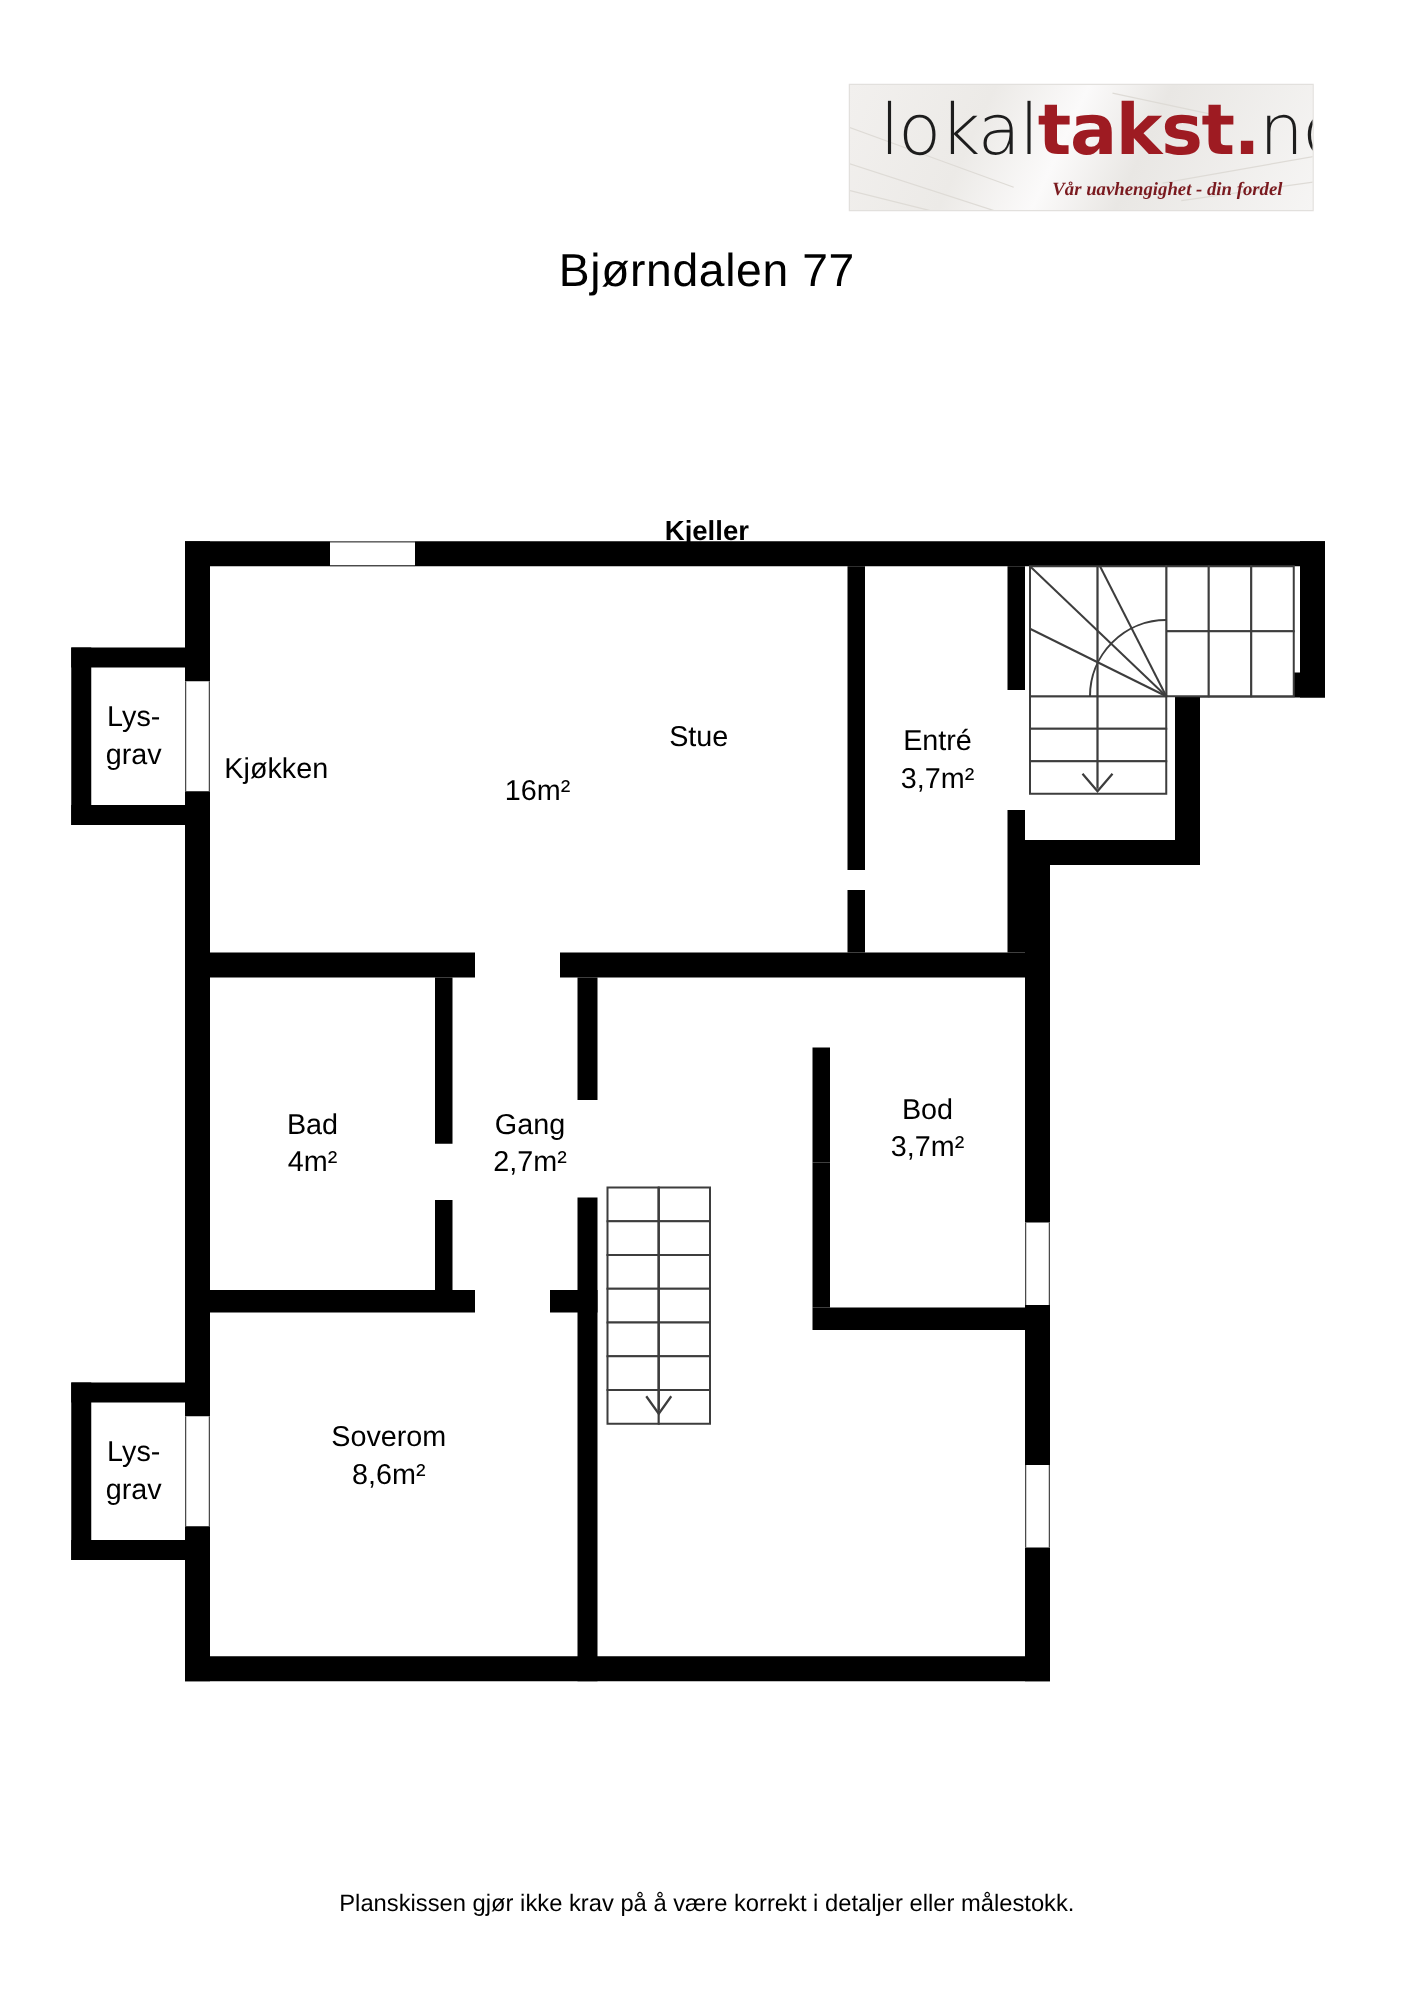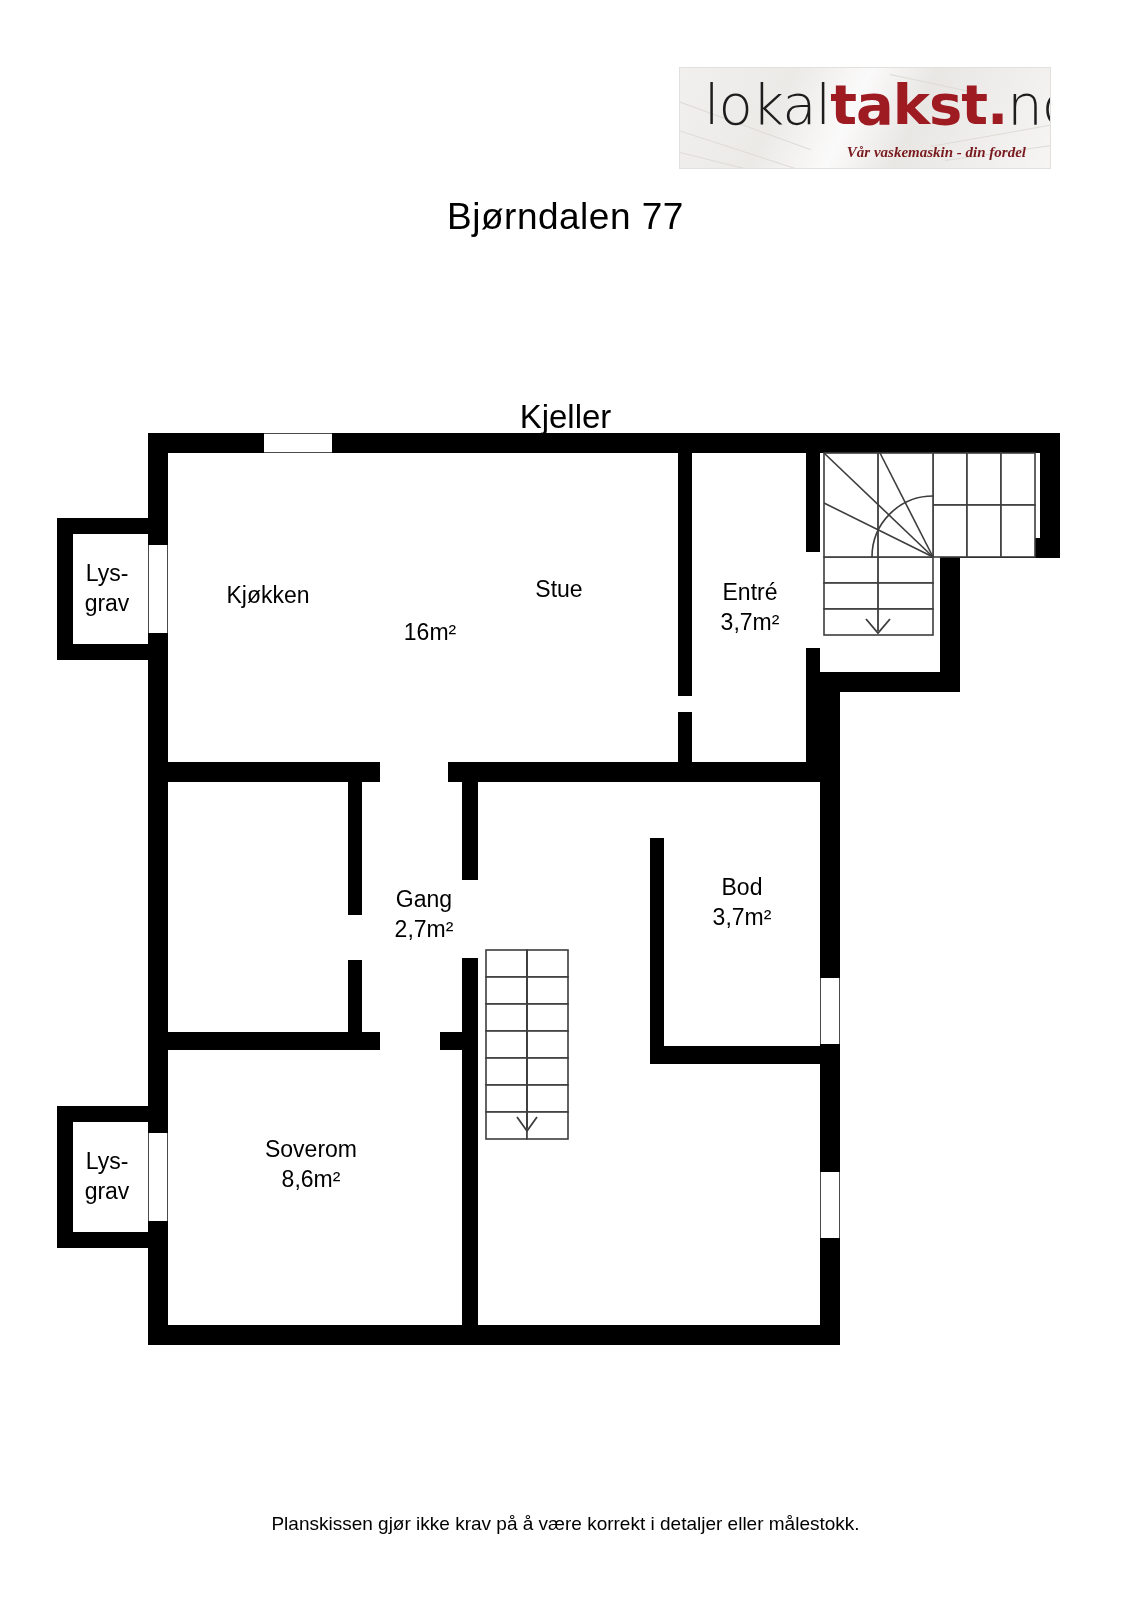--- a/index.html
+++ b/index.html
@@ -77,24 +77,25 @@
     left: 0;
     top: 196px;
     width: 1131px;
     text-align: center;
     font-size: 37px;
     letter-spacing: 0.5px;
   }
   #floor-title {
     position: absolute;
     left: 0;
-    top: 398px;
+    top: 412px;
     width: 1131px;
     text-align: center;
-    font-size: 33px;
+    font-size: 22px;
+    font-weight: bold;
   }
   #disclaimer {
     position: absolute;
     left: 0;
     top: 1513px;
     width: 1131px;
     text-align: center;
     font-size: 19px;
   }
 
@@ -148,21 +149,21 @@
 <body>
 
 <div id="logo">
   <div class="sheetline a"></div>
   <div class="sheetline b"></div>
   <div class="sheetline c"></div>
   <div class="sheetline d"></div>
   <div class="sheetline e"></div>
   <div class="sheetline f"></div>
   <div id="logo-word"><span class="lokal">lokal</span><span class="takst">takst</span><span class="dot">.</span><span class="no">no</span></div>
-  <div id="logo-tagline">Vår vaskemaskin - din fordel</div>
+  <div id="logo-tagline">Vår uavhengighet - din fordel</div>
 </div>
 
 <div id="page-title">Bjørndalen 77</div>
 <div id="floor-title">Kjeller</div>
 
 <div id="plan">
 
   <div class="wall" style="left:57px;  top:518px;  width:100px; height:16px;"></div>
   <div class="wall" style="left:57px;  top:518px;  width:16px;  height:142px;"></div>
   <div class="wall" style="left:57px;  top:644px;  width:100px; height:16px;"></div>
@@ -269,29 +270,31 @@
       <rect x="41" y="135" width="41" height="27"></rect>
       <rect x="0" y="162" width="41" height="27"></rect>
       <rect x="41" y="162" width="41" height="27"></rect>
     </g>
     <g stroke="#3d3d3d" stroke-width="1.8" fill="none">
       <line x1="41" y1="0" x2="41" y2="178"></line>
       <polyline points="31,167 41,181 51,167"></polyline>
     </g>
   </svg>
 
-  <div class="room-label" style="left:150px; top:580px; width:142px;margin-left:47px;">Kjøkken</div>
+  <div class="room-label" style="left:150px; top:599px; width:142px;">Kjøkken</div>
 
   <div class="room-label" style="left:490px; top:574px; width:138px;">Stue</div>
 
   <div class="room-label" style="left:360px; top:617px; width:140px;">16m²</div>
 
   <div class="room-label" style="left:692px; top:577px; width:116px;">Entré
 3,7m²</div>
 
+  <div class="room-label" style="left:178px; top:884px; width:144px;">Bad
+4m²</div>
 
   <div class="room-label" style="left:374px; top:884px; width:100px;">Gang
 2,7m²</div>
 
   <div class="room-label" style="left:664px; top:872px; width:156px;">Bod
 3,7m²</div>
 
   <div class="room-label" style="left:196px; top:1134px; width:230px;">Soverom
 8,6m²</div>
 

